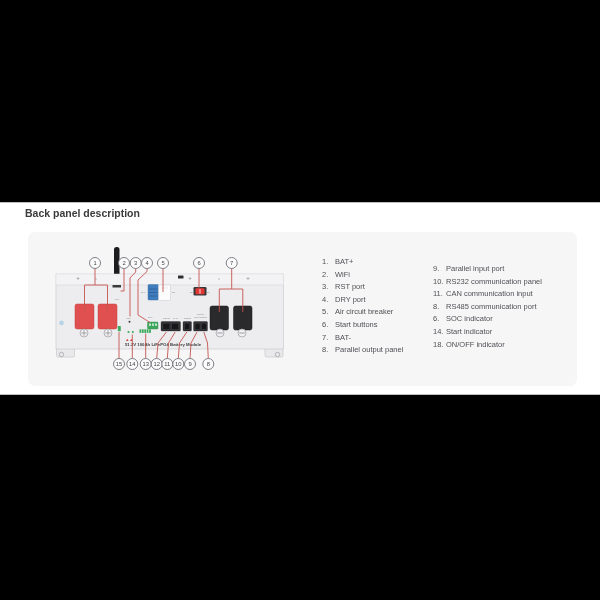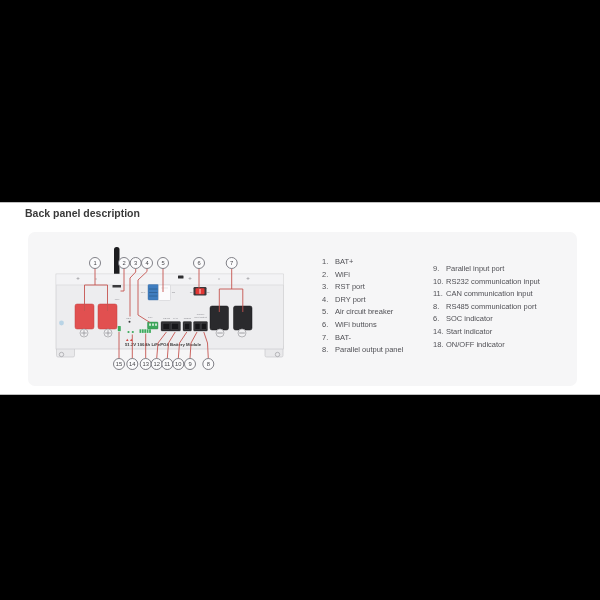--- a/index.html
+++ b/index.html
@@ -248,40 +248,40 @@
         <div class="row">
             <span class="num">4.</span>
             <span class="lbl">DRY port</span>
           </div>
         <div class="row">
             <span class="num">5.</span>
             <span class="lbl">Air circuit breaker</span>
           </div>
         <div class="row">
             <span class="num">6.</span>
-            <span class="lbl">WiFi buttons</span>
+            <span class="lbl">Start buttons</span>
           </div>
         <div class="row">
             <span class="num">7.</span>
             <span class="lbl">BAT-</span>
           </div>
         <div class="row">
             <span class="num">8.</span>
             <span class="lbl">Parallel output panel</span>
           </div>
       </div>
 
       <div class="legend col2">
         <div class="row">
             <span class="num">9.</span>
             <span class="lbl">Parallel input port</span>
           </div>
         <div class="row">
             <span class="num">10.</span>
-            <span class="lbl">RS232 communication input</span>
+            <span class="lbl">RS232 communication panel</span>
           </div>
         <div class="row">
             <span class="num">11.</span>
             <span class="lbl">CAN communication input</span>
           </div>
         <div class="row">
             <span class="num">8.</span>
             <span class="lbl">RS485 communication port</span>
           </div>
         <div class="row">

